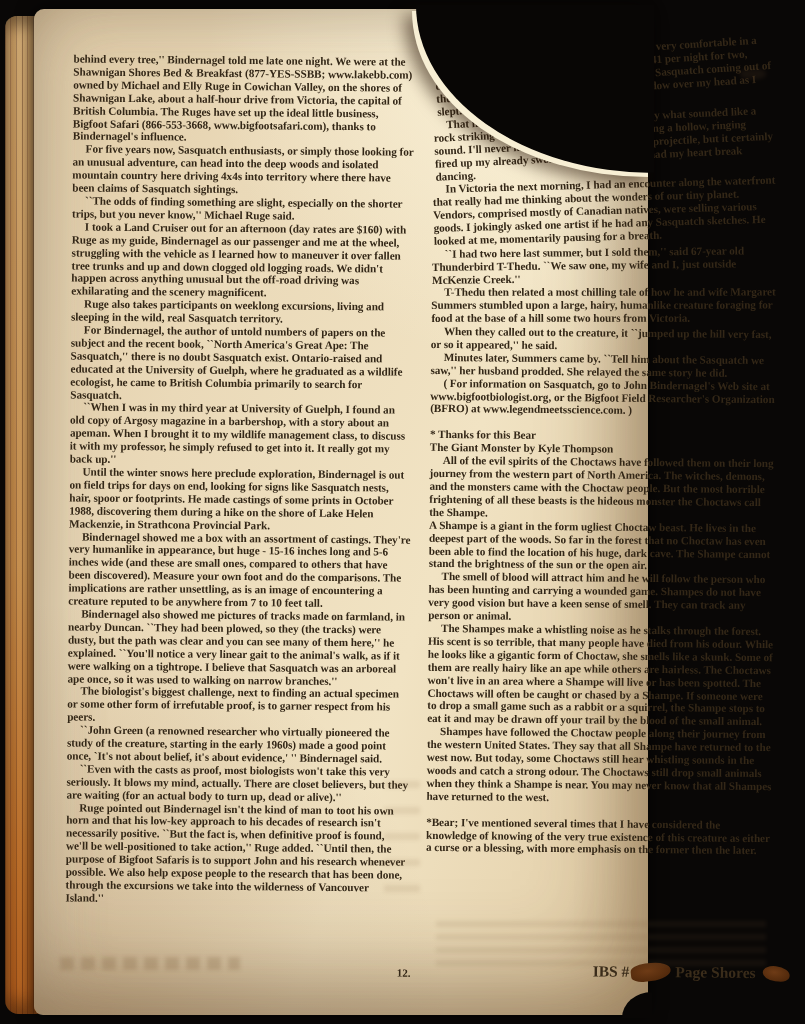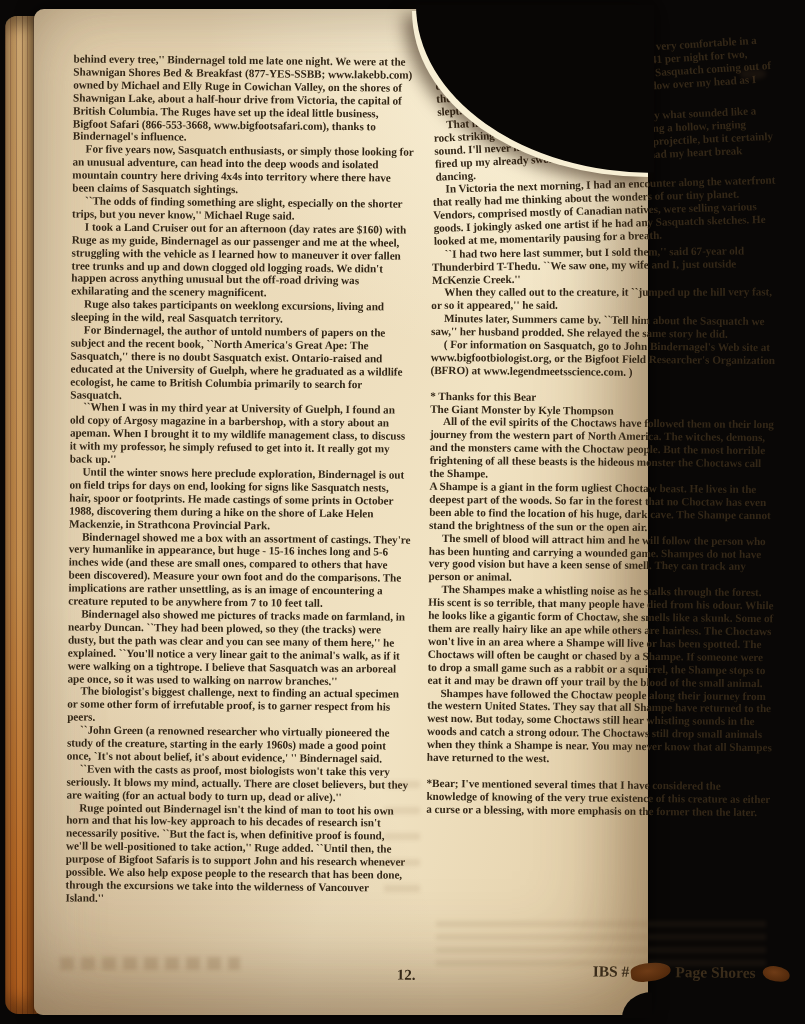--- a/index.html
+++ b/index.html
@@ -70,21 +70,21 @@
   .col-right{left:400px;top:44px;width:346px;}
   
   .col-right p:nth-child(1){transform:rotate(-4.1deg);}
   .col-right p:nth-child(2){transform:rotate(-3.1deg);}
   .col-right p:nth-child(3){transform:rotate(-2.1deg);}
   .col-right p:nth-child(4){transform:rotate(-1.2deg);}
   .col-right p:nth-child(5){transform:rotate(-0.6deg);}
 
   .footer-num{
     position:absolute;left:372px;top:957px;
-    font-size:15px;font-weight:700;color:#332717;
+    font-size:11px;font-weight:700;color:#332717;
   }
   .footer-ibs{
     position:absolute;left:568px;top:951px;
     display:flex;align-items:center;
     font-size:15.5px;font-weight:700;color:#3a2c1a;white-space:nowrap;
   }
   .blot{display:inline-block;background:radial-gradient(ellipse at 42% 42%,#6e3b16 0%,#532a0c 70%,#46220a 100%);}
   .blot1{width:40px;height:18px;border-radius:46% 58% 62% 40%;transform:rotate(-7deg);margin:0 5px 0 1px;}
   .blot2{width:27px;height:15px;border-radius:52% 62% 44% 56%;transform:rotate(6deg);margin-left:7px;}
 
@@ -122,20 +122,21 @@
           <p class="indent">The biologist's biggest challenge, next to finding an actual specimen or some other form of irrefutable proof, is to garner respect from his peers.</p>
           <p class="indent">``John Green (a renowned researcher who virtually pioneered the study of the creature, starting in the early 1960s) made a good point once, `It's not about belief, it's about evidence,' '' Bindernagel said.</p>
           <p class="indent">``Even with the casts as proof, most biologists won't take this very seriously. It blows my mind, actually. There are closet believers, but they are waiting (for an actual body to turn up, dead or alive).''</p>
           <p class="indent">Ruge pointed out Bindernagel isn't the kind of man to toot his own horn and that his low-key approach to his decades of research isn't necessarily positive. ``But the fact is, when definitive proof is found, we'll be well-positioned to take action,'' Ruge added. ``Until then, the purpose of Bigfoot Safaris is to support John and his research whenever possible. We also help expose people to the research that has been done, through the excursions we take into the wilderness of Vancouver Island.''</p>
         </div>
       <div class="col col-right">
           <p class="indent">That night, I slept in fits and starts. Though very comfortable in a modern suite at the B&amp;B (rates are $122 to $241 per night for two, depending on season), I pictured an 8-foot-tall Sasquatch coming out of the forest behind me and peering into the window over my head as I slept.</p>
           <p class="indent">That night around 3 a.m., I was awakened by what sounded like a rock striking the log wall of the building, making a hollow, ringing sound. I'll never know who or what flung that projectile, but it certainly fired up my already swollen imagination and had my heart break dancing.</p>
           <p class="indent">In Victoria the next morning, I had an encounter along the waterfront that really had me thinking about the wonders of our tiny planet. Vendors, comprised mostly of Canadian natives, were selling various goods. I jokingly asked one artist if he had any Sasquatch sketches. He looked at me, momentarily pausing for a breath.</p>
           <p class="indent">``I had two here last summer, but I sold them,'' said 67-year old Thunderbird T-Thedu. ``We saw one, my wife and I, just outside McKenzie Creek.''</p>
+          <p class="indent">T-Thedu then related a most chilling tale of how he and wife Margaret Summers stumbled upon a large, hairy, humanlike creature foraging for food at the base of a hill some two hours from Victoria.</p>
           <p class="indent">When they called out to the creature, it ``jumped up the hill very fast, or so it appeared,'' he said.</p>
           <p class="indent">Minutes later, Summers came by. ``Tell him about the Sasquatch we saw,'' her husband prodded. She relayed the same story he did.</p>
           <p class="indent">( For information on Sasquatch, go to John Bindernagel's Web site at www.bigfootbiologist.org, or the Bigfoot Field Researcher's Organization (BFRO) at www.legendmeetsscience.com. )</p>
           <p class="gap">* Thanks for this Bear</p>
           <p>The Giant Monster by Kyle Thompson</p>
           <p class="indent">All of the evil spirits of the Choctaws have followed them on their long journey from the western part of North America. The witches, demons, and the monsters came with the Choctaw people. But the most horrible frightening of all these beasts is the hideous monster the Choctaws call the Shampe.</p>
           <p>A Shampe is a giant in the form ugliest Choctaw beast. He lives in the deepest part of the woods. So far in the forest that no Choctaw has even been able to find the location of his huge, dark cave. The Shampe cannot stand the brightness of the sun or the open air.</p>
           <p class="indent">The smell of blood will attract him and he will follow the person who has been hunting and carrying a wounded game. Shampes do not have very good vision but have a keen sense of smell. They can track any person or animal.</p>
           <p class="indent">The Shampes make a whistling noise as he stalks through the forest. His scent is so terrible, that many people have died from his odour. While he looks like a gigantic form of Choctaw, she smells like a skunk. Some of them are really hairy like an ape while others are hairless. The Choctaws won't live in an area where a Shampe will live or has been spotted. The Choctaws will often be caught or chased by a Shampe. If someone were to drop a small game such as a rabbit or a squirrel, the Shampe stops to eat it and may be drawn off your trail by the blood of the small animal.</p>
           <p class="indent">Shampes have followed the Choctaw people along their journey from the western United States. They say that all Shampe have returned to the west now. But today, some Choctaws still hear whistling sounds in the woods and catch a strong odour. The Choctaws still drop small animals when they think a Shampe is near. You may never know that all Shampes have returned to the west.</p>

